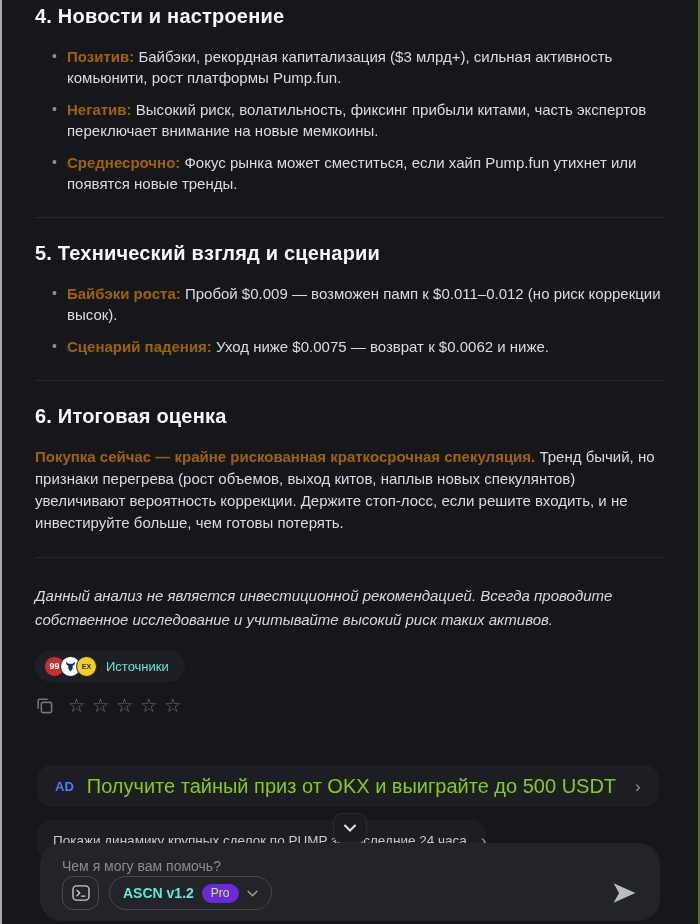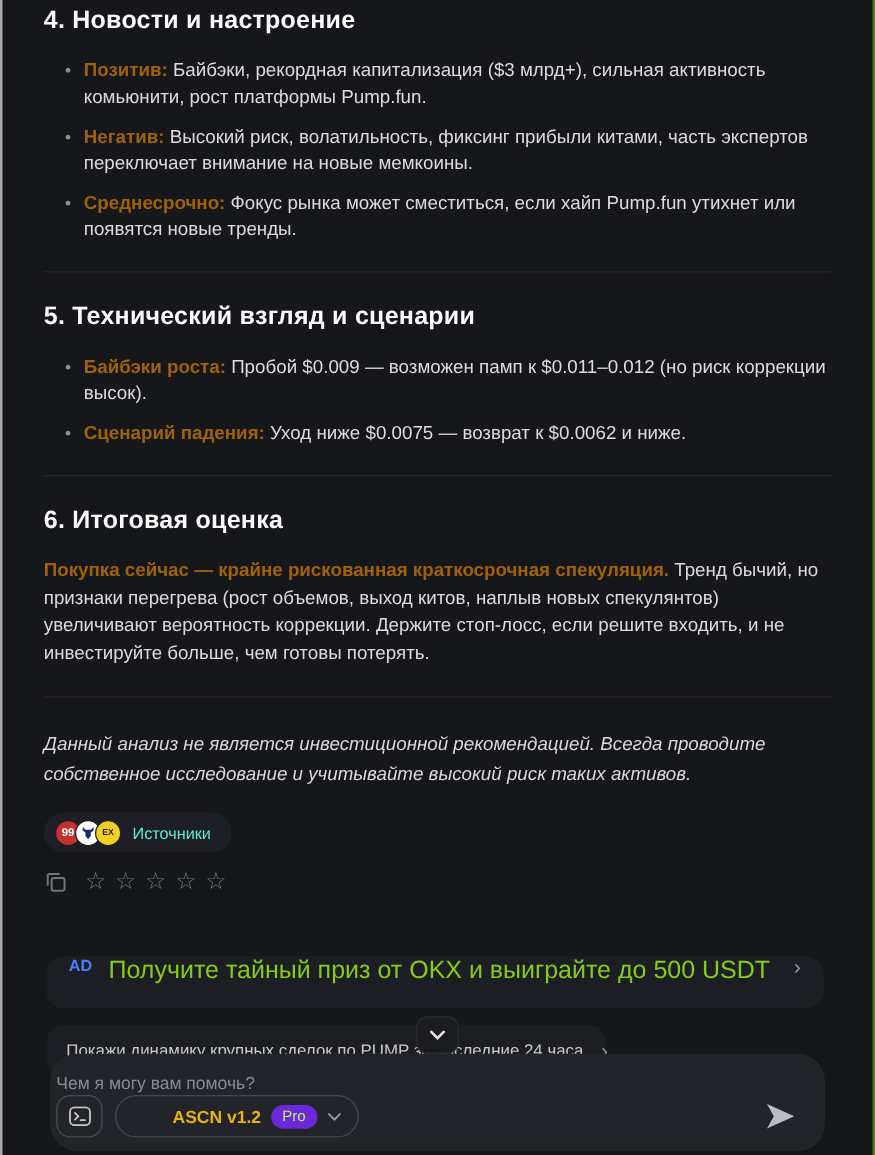--- a/index.html
+++ b/index.html
@@ -63,21 +63,21 @@
   .actions-row { display: flex; align-items: center; gap: 14px; margin-top: 13px; }
   .copy-btn { background: none; border: none; padding: 0; cursor: pointer; line-height: 0; }
   .stars { display: flex; gap: 7px; }
   .star {
     font-family: "DejaVu Sans", sans-serif;
     font-size: 19px; line-height: 20px; color: #73757b; cursor: pointer;
   }
 
   .ad-pill {
     position: absolute; top: 765px; left: 35px;
-    display: inline-flex; align-items: flex-start; gap: 13px;
+    display: inline-flex; align-items: center; gap: 13px;
     background: #1d1e23; border-radius: 15px;
     height: 42px; padding: 0 18px; cursor: pointer;
   }
   .ad-badge { font-size: 13px; font-weight: 700; }
   .ad-text { font-size: 20px; color: #84cc16; white-space: nowrap; }
   .chev-right { font-size: 17px; color: #96979d; margin-left: 6px; line-height: 1; }
 
   .collapse-btn {
     position: absolute; top: 813px; left: 50%; transform: translateX(-50%);
     width: 34px; height: 30px; border-radius: 9px;
@@ -91,41 +91,41 @@
     background: #1d1e23; border-radius: 14px; height: 40px;
     display: flex; align-items: center; padding: 0 16px;
     z-index: 0; cursor: pointer;
   }
   .suggestion-text { font-size: 13.5px; color: #c9cacd; white-space: nowrap; }
   .suggestion-pill .chev-right { margin-left: 14px; }
 
   .composer {
     position: absolute; top: 843px; left: 38px; right: 38px; height: 78px;
     background: #232429; border-radius: 22px; z-index: 3;
-    padding: 15px 20px 11px 5px;
+    padding: 15px 20px 11px 22px;
     display: flex; flex-direction: column;
   }
   .composer-input {
     background: transparent; border: none; outline: none;
     font-family: "Liberation Sans", "DejaVu Sans", sans-serif;
     font-size: 14px; color: #e7e7ea; width: 60%;
   }
   .composer-input::placeholder { color: #8b8c93; }
   .composer-controls { display: flex; align-items: center; gap: 10px; margin-top: auto; }
   .terminal-btn {
     width: 37px; height: 34px; border-radius: 11px;
     background: transparent; border: 1.5px solid #4a4b52;
     display: flex; align-items: center; justify-content: center; cursor: pointer;
   }
   .model-pill {
     height: 34px; border-radius: 17px; border: 1px solid #46474e;
     background: transparent; display: inline-flex; align-items: center;
     gap: 8px; padding: 0 13px; cursor: pointer;
   }
-  .model-label { font-size: 14px; font-weight: 700; color: #eab308; margin-left: 32px; }
+  .model-label { font-size: 14px; font-weight: 700; color: #5eead4; }
   .pro-badge {
     background: #6d28d9; color: #bef264;
     font-size: 12px; border-radius: 11px; padding: 2px 9px 3px;
   }
   .send-btn {
     margin-left: auto; background: none; border: none; cursor: pointer;
     line-height: 0; padding: 0 2px;
   }
 </style>
 </head>

